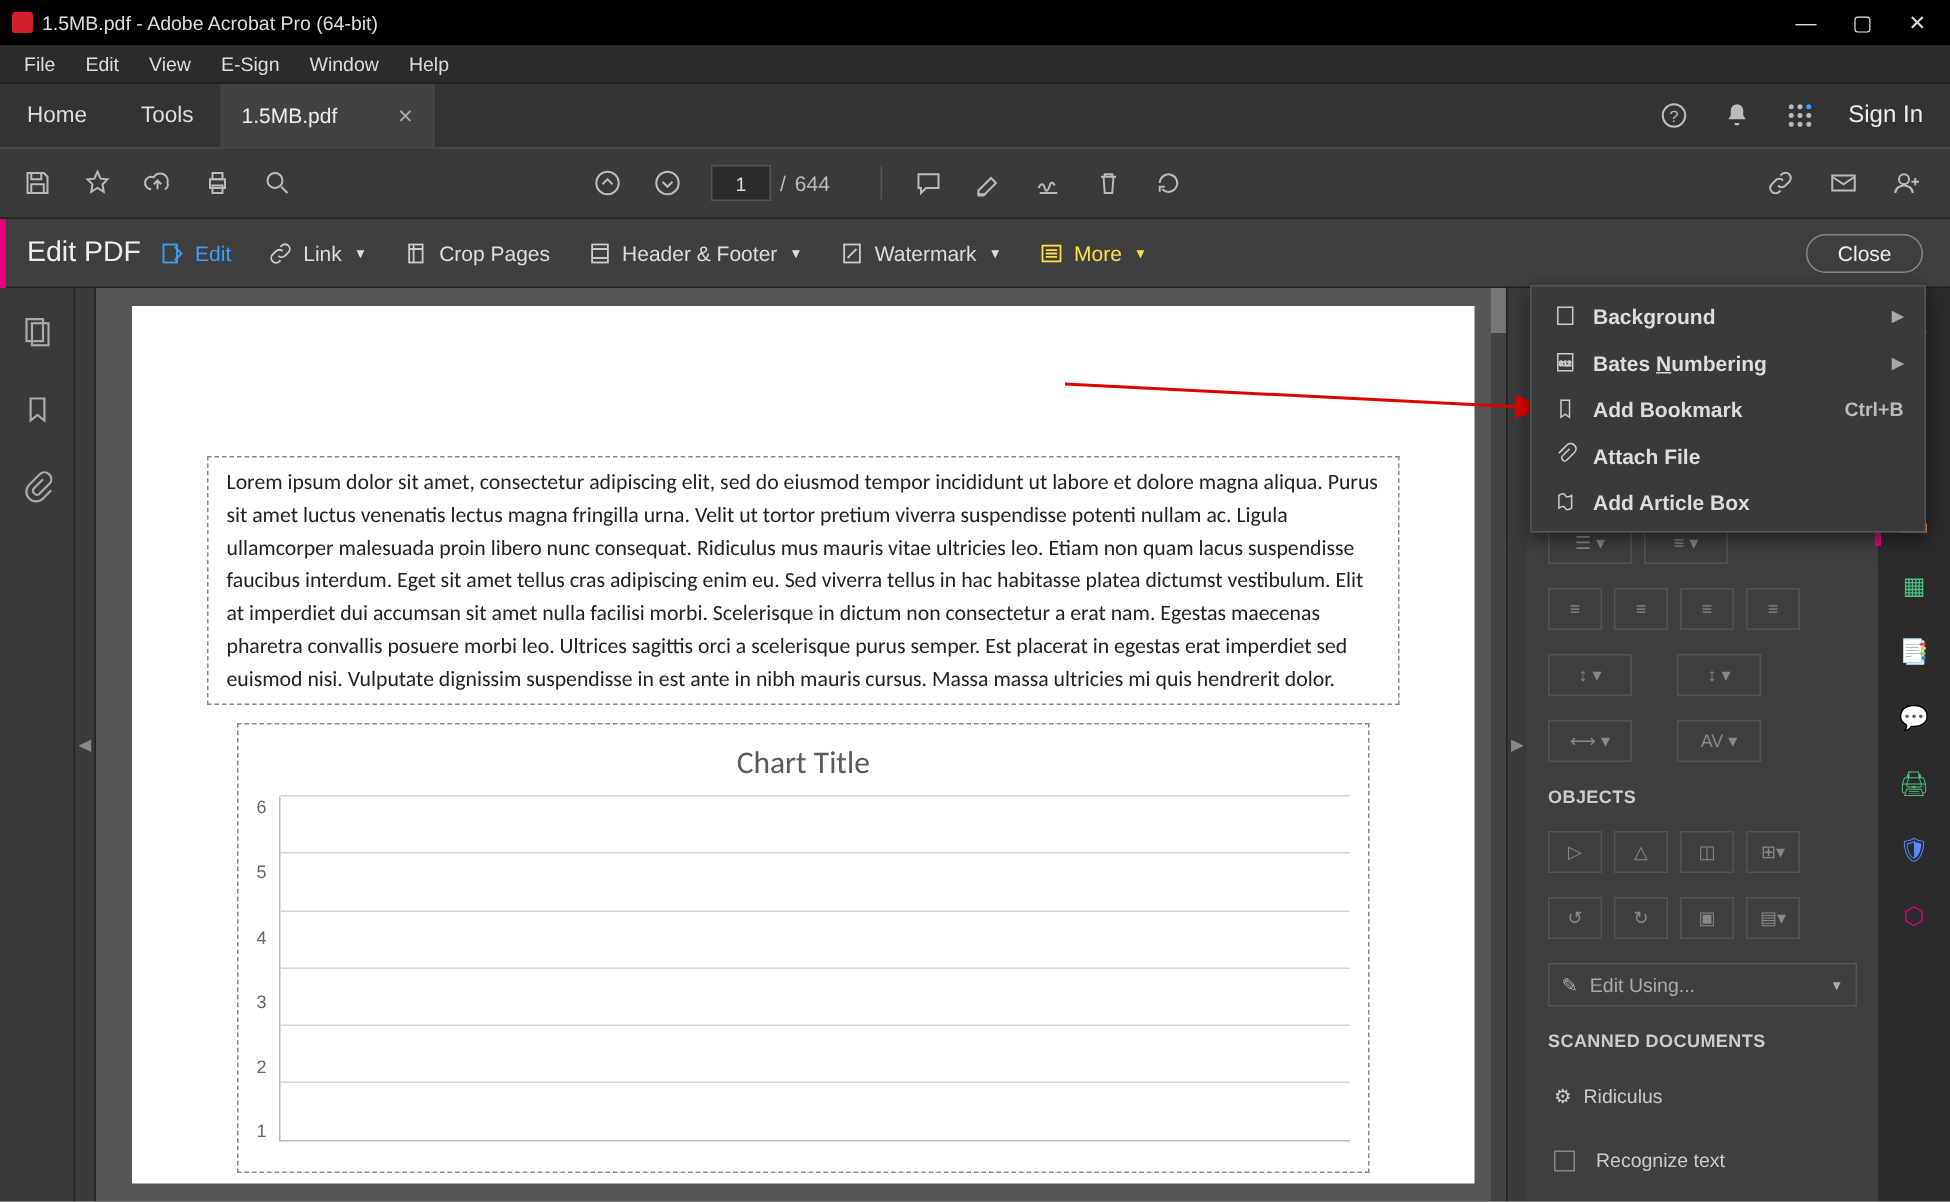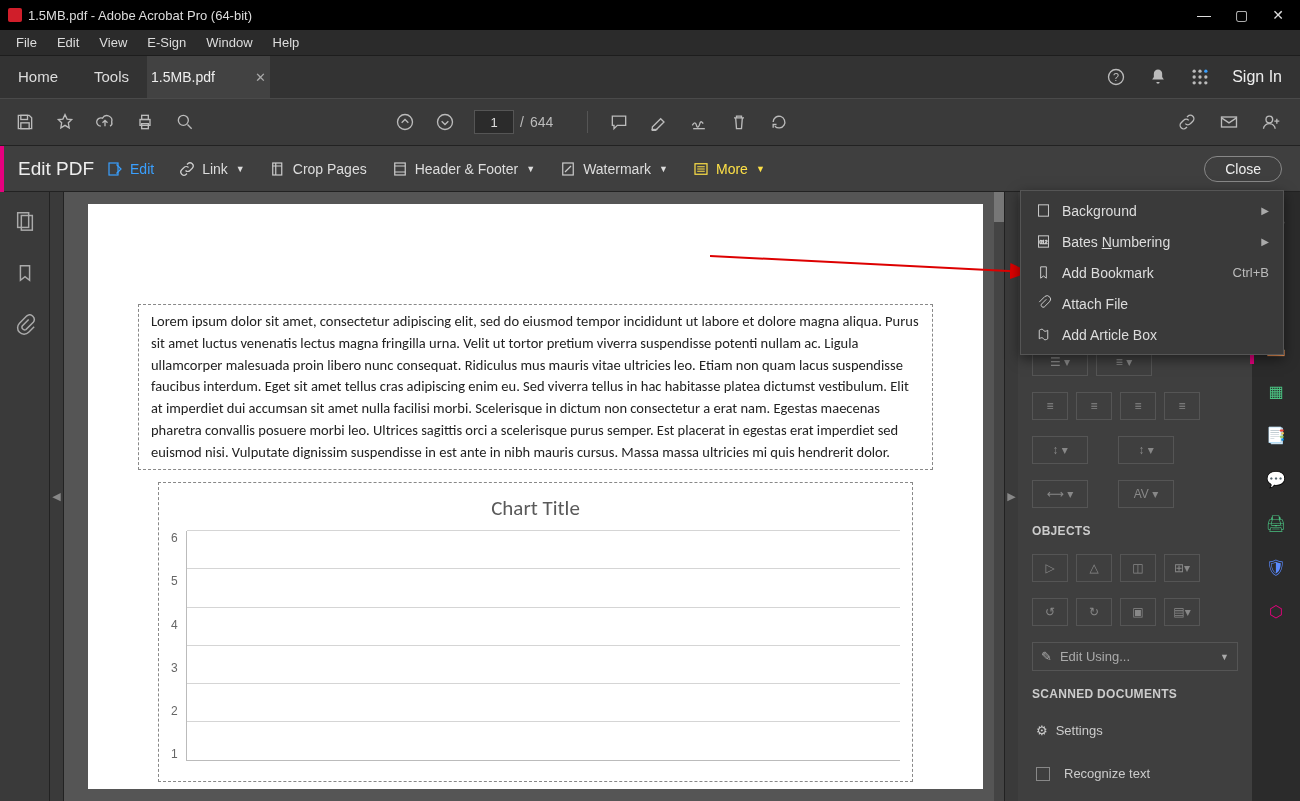--- a/index.html
+++ b/index.html
@@ -11,21 +11,21 @@
 .titlebar .wcontrols { margin-left:auto; display:flex; gap:24px; padding-right:8px; font-size:14px;}
 .titlebar .wcontrols span { cursor:pointer; }
 
 
 .menubar { height:26px; background:#2b2b2b; display:flex; align-items:center; padding:0 6px; border-bottom:1px solid #1d1d1d; }
 .menubar span { padding:2px 10px; font-size:13px; color:#ddd; cursor:pointer; }
 
 
 .tabrow { height:42px; background:#333; display:flex; align-items:center; }
 .tabrow .homelink, .tabrow .toolslink { padding:0 18px; font-size:15px; color:#ddd; line-height:42px; cursor:pointer; }
-.tabrow .doc-tab { display:flex; align-items:center; background:#424242; height:42px; padding:0 4px; font-size:14px; color:#eee; gap:40px; }
+.tabrow .doc-tab { display:flex; align-items:center; background:#424242; height:42px; padding:0 14px; font-size:14px; color:#eee; gap:40px; }
 .tabrow .doc-tab .close { font-size:13px; color:#aaa; cursor:pointer; }
 .tabrow .right { margin-left:auto; display:flex; align-items:center; gap:22px; padding-right:18px; }
 .tabrow .right .ico { width:20px; height:20px; fill:#bbb; cursor:pointer; }
 .signin { color:#eee; font-size:16px; cursor:pointer; }
 
 
 .maintb { height:48px; background:#3a3a3a; display:flex; align-items:center; border-top:1px solid #4a4a4a; border-bottom:1px solid #222; }
 .maintb .grp { display:flex; align-items:center; gap:18px; padding:0 14px; }
 .maintb .ico { width:22px; height:22px; display:flex; align-items:center; justify-content:center; color:#bbb; cursor:pointer; }
 .maintb svg { width:20px; height:20px; fill:#bbb; stroke:#bbb; }
@@ -72,21 +72,21 @@
 .fp-btn.wide { width:56px;}
 .fp-section { font-size:12px; font-weight:600; color:#ccc; letter-spacing:0.3px; }
 .fp-menuitem { display:flex; align-items:center; gap:8px; padding:6px 4px; cursor:pointer; color:#ccc;}
 .fp-editusing { border:1px solid #555; padding:6px 8px; display:flex; align-items:center; gap:8px; color:#aaa; cursor:pointer;}
 .fp-editusing .caret { margin-left:auto; font-size:9px;}
 
 .rightrail { width:48px; background:#2b2b2b; display:flex; flex-direction:column; align-items:center; padding-top:12px; gap:22px;}
 .rightrail .rico { width:22px; height:22px; cursor:pointer; display:flex; align-items:center; justify-content:center;}
 
 
-.ddmenu { position:absolute; top:190px; left:1020px; width:264px; background:#3a3a3a; border:1px solid #555; box-shadow:0 4px 12px rgba(0,0,0,0.5); z-index:100; padding:4px 0;}
+.ddmenu { position:absolute; top:190px; left:1020px; width:264px; background:#3a3a3a; border:1px solid #555; box-shadow:0 4px 12px rgba(0,0,0,0.5); z-index:100; padding:4px 0;font-weight:bold;}
 .ddmenu .item { display:flex; align-items:center; padding:7px 14px; font-size:14px; color:#ddd; cursor:pointer; gap:10px;}
 .ddmenu .item .arrow { margin-left:auto; font-size:10px; color:#aaa;}
 .ddmenu .item .shortcut { margin-left:auto; font-size:13px; color:#bbb;}
 .ddmenu svg { width:17px; height:17px; fill:#ccc; stroke:#ccc; }
 
 
 .arrow-annot { position:absolute; top:250px; left:710px; z-index:99; pointer-events:none;}
 
 
 .chk { width:14px; height:14px; border:1px solid #888; display:inline-block; margin-right:6px; vertical-align:middle;}
@@ -414,21 +414,21 @@
       <div class="fp-btn">▤▾</div>
     </div>
     <div class="fp-editusing">
       <span>✎</span>
       <span>Edit Using...</span>
       <span class="caret">▼</span>
     </div>
     <div class="fp-section">SCANNED DOCUMENTS</div>
     <div class="fp-menuitem">
       <span>⚙</span>
-      <span>Settings</span>
+      <span>Ridiculus</span>
     </div>
     <div class="fp-menuitem">
       <span class="chk"></span>
       <span>Recognize text</span>
     </div>
   </div>
 
   <div class="rightrail">
     <div class="rico" style="color:#bbb">🔍</div>
     <div class="rico" style="color:#e6007e">📄</div>

